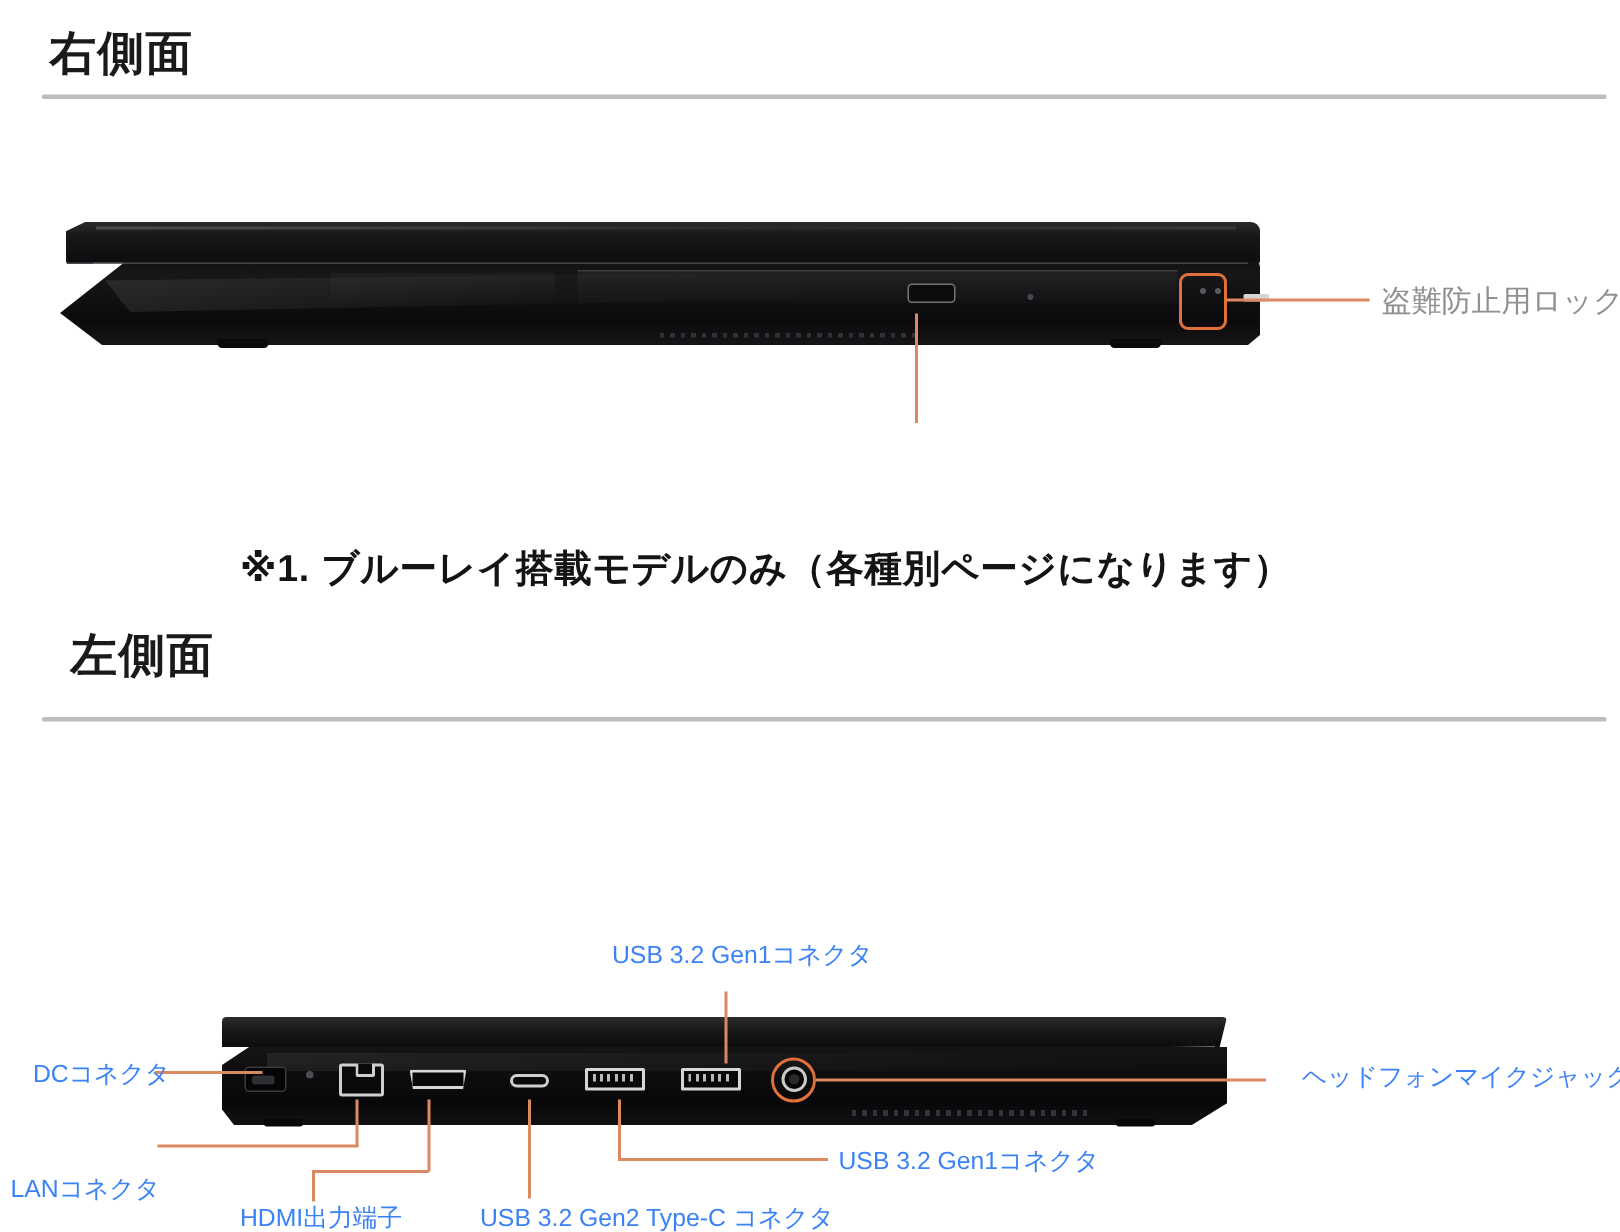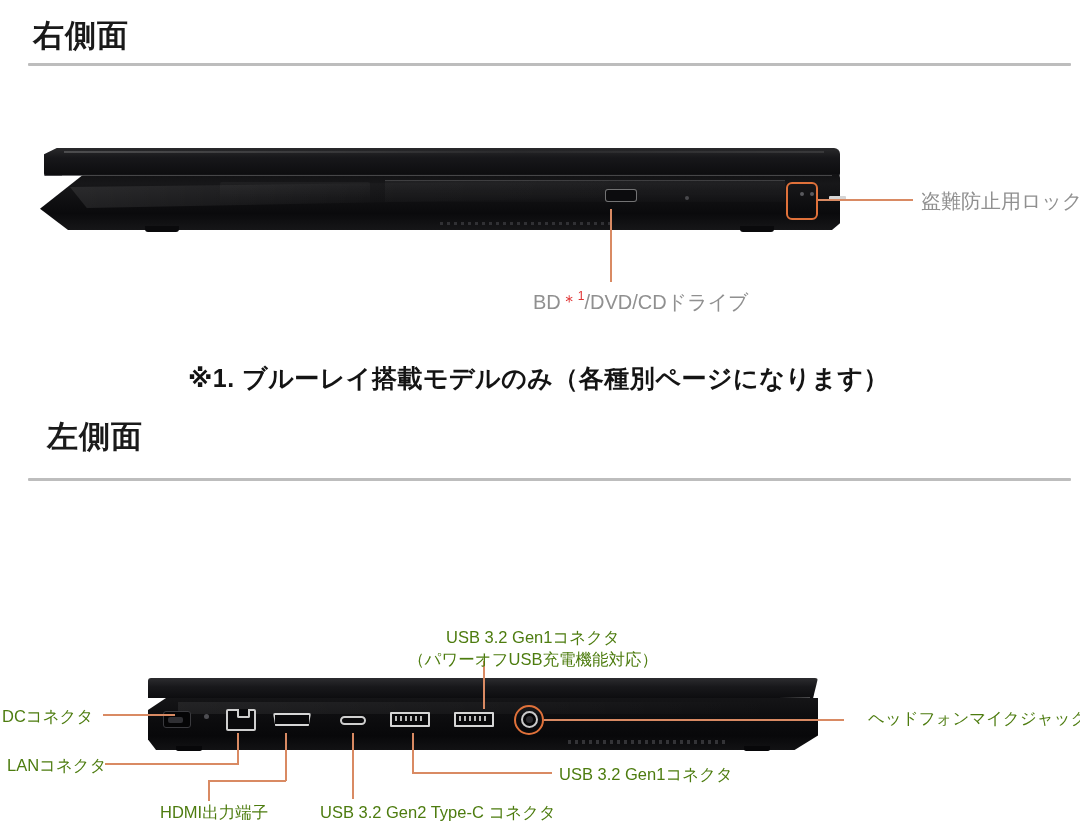--- a/index.html
+++ b/index.html
@@ -40,21 +40,21 @@
     font-weight: 700;
     color: #141414;
     letter-spacing: 0.5px;
     white-space: nowrap;
   }
 
   
   .callout-label {
     position: absolute;
     font-size: 16.5px;
-    color: #4d7c0f;
+    color: #3b82f6;
     white-space: nowrap;
     line-height: 1.35;
   }
   .callout-label.big { font-size: 20px; color: #909090; }
   .callout-label.big .star { color: #e03131; font-size: 17px; vertical-align: 2px; }
   .callout-label.center { text-align: center; }
 
   
   .line-h, .line-v {
     position: absolute;
@@ -326,25 +326,22 @@
     <div class="lr-foot" style="left:105px; width:34px;"></div>
     <div class="lr-foot" style="left:700px; width:34px;"></div>
   </div>
 
   <div class="hl-circle" style="left:786px; top:182px; width:32px; height:38px; border-radius:6px;"></div>
 
   <div class="line-h" style="left:818px; top:199px; width:95px;"></div>
   <div class="callout-label big" style="left:921px; top:188px;">盗難防止用ロック</div>
 
   <div class="line-v" style="left:610px; top:209px; height:73px;"></div>
-  <div class="callout-label big" style="left:533px; top:288px;">
-    <span>BD</span><span class="star">＊<sup style="font-size:12px;">1</sup></span><span>/DVD/CDドライブ</span>
-  </div>
-
-  <div class="footnote" style="left:188px; top:362px;">※1. ブルーレイ搭載モデルのみ（各種別ページになります）</div>
+
+  <div class="footnote" style="left:160px; top:362px;">※1. ブルーレイ搭載モデルのみ（各種別ページになります）</div>
 
   <div class="section-title" style="left:47px; top:421px;">左側面</div>
   <div class="rule" style="left:28px; top:478px; width:1043px;"></div>
 
   <div class="laptop-l">
     <div class="ll-lid"></div>
     <div class="ll-lid-hi"></div>
     <div class="ll-base"></div>
     <div class="ll-notch"></div>
     <div class="ll-shine"></div>
@@ -361,29 +358,28 @@
 
     <div class="ll-foot" style="left:28px; width:26px;"></div>
     <div class="ll-foot" style="left:596px; width:26px;"></div>
   </div>
 
   <div class="hl-circle" style="left:514px; top:705px; width:30px; height:30px;"></div>
 
   <div class="line-v" style="left:483px; top:661px; height:48px;"></div>
   <div class="callout-label center" style="left:408px; top:626px;">
     <div>USB 3.2 Gen1コネクタ</div>
-    <div>（パワーオフUSB充電機能対応）</div>
   </div>
 
   <div class="line-h" style="left:103px; top:714px; width:72px;"></div>
-  <div class="callout-label" style="left:2px; top:705px;">DCコネクタ</div>
+  <div class="callout-label" style="left:22px; top:705px;">DCコネクタ</div>
 
   <div class="line-h" style="left:105px; top:763px; width:134px;"></div>
   <div class="line-v" style="left:237px; top:733px; height:31px;"></div>
-  <div class="callout-label" style="left:7px; top:754px;">LANコネクタ</div>
+  <div class="callout-label" style="left:7px; top:782px;">LANコネクタ</div>
 
   <div class="line-v" style="left:208px; top:781px; height:20px;"></div>
   <div class="line-h" style="left:208px; top:780px; width:78px;"></div>
   <div class="line-v" style="left:285px; top:733px; height:48px;"></div>
   <div class="callout-label" style="left:160px; top:801px;">HDMI出力端子</div>
 
   <div class="line-v" style="left:352px; top:733px; height:66px;"></div>
   <div class="callout-label" style="left:320px; top:801px;">USB 3.2 Gen2 Type-C コネクタ</div>
 
   <div class="line-v" style="left:412px; top:733px; height:40px;"></div>

